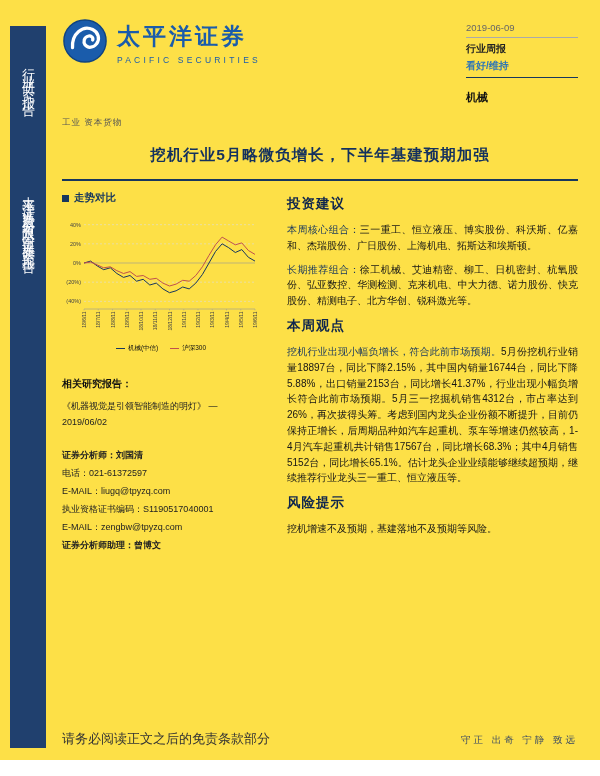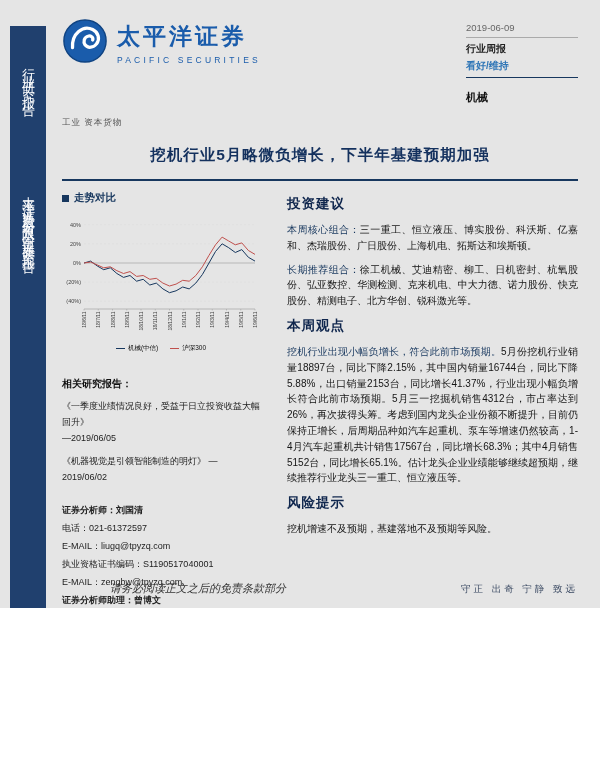--- a/index.html
+++ b/index.html
@@ -1,17 +1,17 @@
 <!DOCTYPE html>
 <html><head>
 <meta charset="utf-8">
 <style>
   * { margin:0; padding:0; box-sizing:border-box; }
   html,body { width:600px; height:776px; background:#ffffff; font-family:"Liberation Sans","DejaVu Sans",sans-serif; color:#111; }
-  .page { position:relative; width:600px; height:608px; overflow:hidden; background:#e5e5e5; }
+  .page { position:relative; width:600px; height:760px; overflow:hidden; background:#fde047; }
 
   
   .side-strip { position:absolute; left:10px; top:26px; width:36px; height:722px; background:#20406e; display:flex; flex-direction:column; align-items:center; }
   .side-text { writing-mode:vertical-rl; text-orientation:upright; color:#ffffff; font-size:13px; }
   .side-text.top { margin-top:32px; letter-spacing:7px; }
   .side-text.bottom { margin-top:86px; letter-spacing:4px; }
 
   
   .main { position:absolute; left:62px; top:18px; width:516px; }
 
@@ -47,21 +47,21 @@
   .related-item { font-size:9px; color:#222; line-height:1.8; margin-bottom:6px; }
 
   .analyst { margin-top:16px; font-size:9px; color:#222; line-height:2.0; }
   .analyst-line .b { font-weight:bold; }
 
   .section-heading { font-size:13.5px; font-weight:bold; color:#0f264d; margin:4px 0 9px; letter-spacing:1px; }
   .body-p { font-size:10px; line-height:1.58; text-align:justify; margin-bottom:8px; color:#151515; }
   .lead { font-weight:normal; color:#17375e; }
 
   .footer { position:absolute; left:62px; right:22px; bottom:12px; display:flex; justify-content:space-between; align-items:baseline; }
-  .footer-left { font-size:11px; font-style:italic; color:#333;margin-left:48px; }
+  .footer-left { font-size:13px; color:#333; }
   .footer-right { font-size:9.5px; color:#3b4a63; letter-spacing:3px; }
 </style>
 </head>
 <body>
 
 <div class="page">
 
   <aside class="side-strip">
     <div class="side-text top">行业研究报告</div>
     <div class="side-text bottom">太平洋证券股份有限公司证券研究报告</div>
@@ -155,24 +155,20 @@
             </span>
             <span class="legend-item">
               <span class="legend-swatch" style="background: rgb(192, 80, 77);"></span>
               <span>沪深300</span>
             </span>
           </div>
 
         <div class="related">
           <div class="related-title">相关研究报告：</div>
           <div class="related-item">
-            <span>《一季度业绩情况良好，受益于日立投资收益大幅回升》</span><br>
-            <span>—2019/06/05</span>
-          </div>
-          <div class="related-item">
             <span>《机器视觉是引领智能制造的明灯》</span>
             <span>—2019/06/02</span>
           </div>
         </div>
 
         <div class="analyst">
           <div class="analyst-line"><span class="b">证券分析师：</span><span class="b">刘国清</span></div>
           <div class="analyst-line"><span>电话：</span><span>021-61372597</span></div>
           <div class="analyst-line"><span>E-MAIL：</span><span>liugq@tpyzq.com</span></div>
           <div class="analyst-line"><span>执业资格证书编码：</span><span>S1190517040001</span></div>

